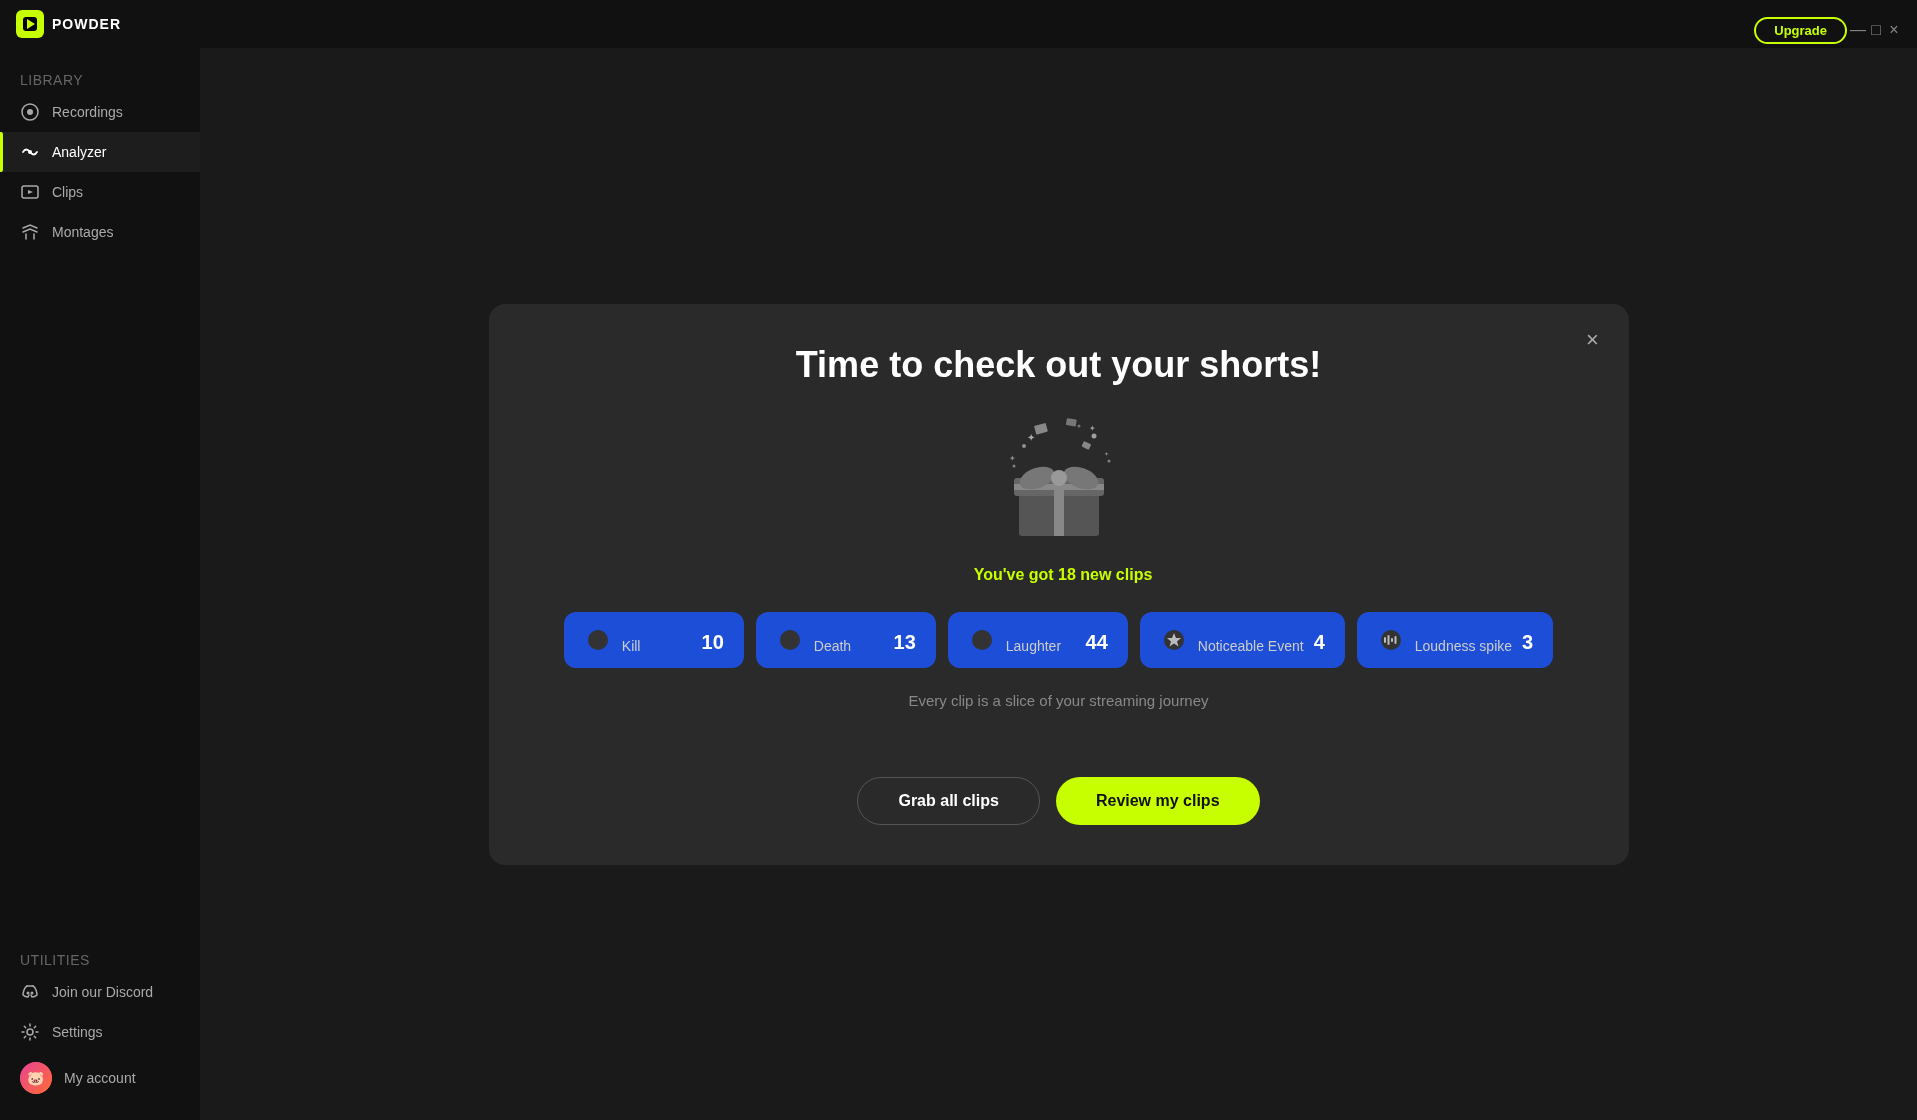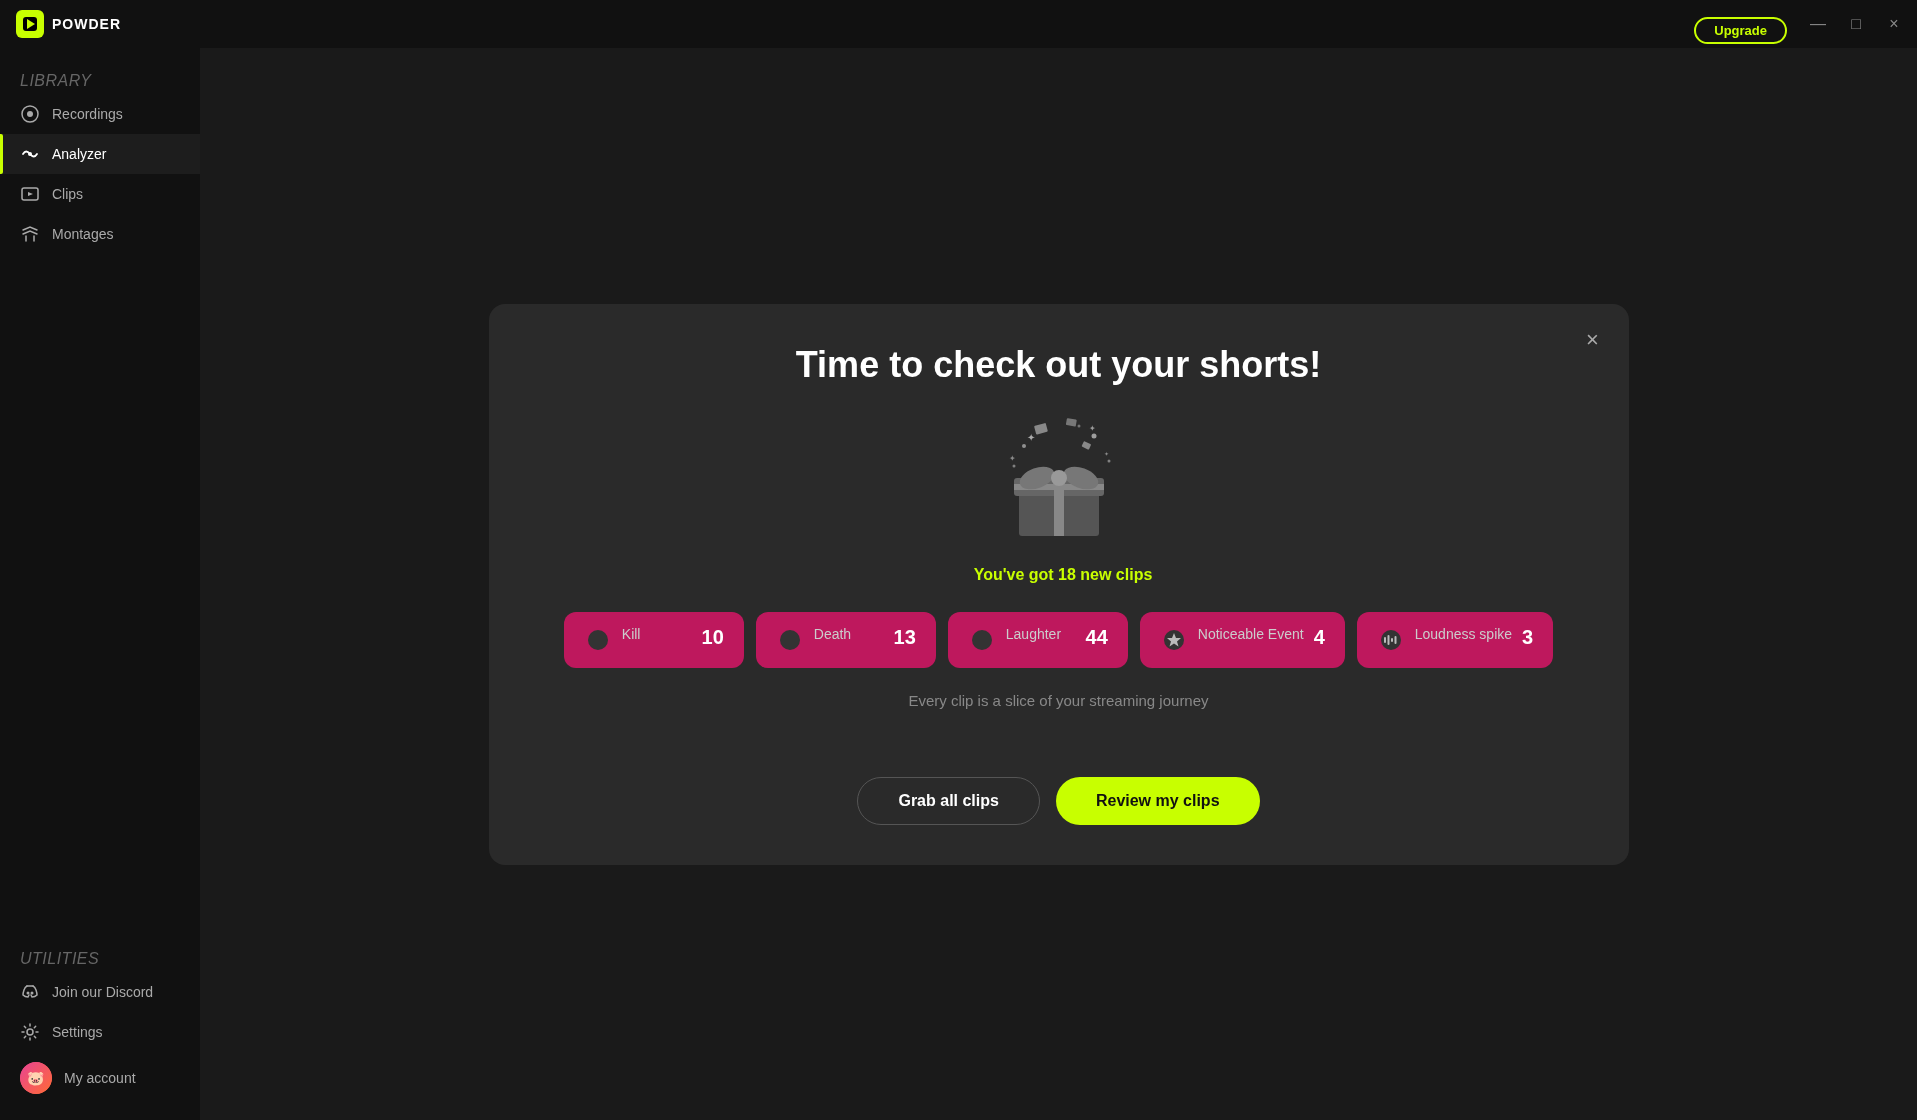--- a/index.html
+++ b/index.html
@@ -47,21 +47,22 @@
 
     .app-title {
       font-size: 14px;
       font-weight: 700;
       color: #fff;
       letter-spacing: 1px;
     }
 
     .titlebar-right {
       display: flex;
-      gap: 24px;
+      align-items: center;
+      gap: 4px;
       margin-top: 12px;
     }
 
     .upgrade-btn {
       border: 2px solid #c8ff00;
       background: transparent;
       color: #c8ff00;
       border-radius: 20px;
       padding: 4px 18px;
       font-size: 13px;
@@ -93,26 +94,25 @@
     .sidebar {
       width: 200px;
       background: #111;
       display: flex;
       flex-direction: column;
       padding: 16px 0;
       flex-shrink: 0;
     }
 
     .sidebar-section-label {
-      font-size: 16px;
+      font-size: 14px;
       color: #666;
       padding: 8px 20px 4px;
       text-transform: uppercase;
       letter-spacing: 0.5px;
-      font-style: italic;
     }
 
     .sidebar-item {
       display: flex;
       align-items: center;
       gap: 12px;
       padding: 10px 20px;
       cursor: pointer;
       border-radius: 0;
       color: #aaa;
@@ -232,25 +232,25 @@
     
     .stats-row {
       display: flex;
       gap: 12px;
       margin-bottom: 24px;
       width: 100%;
       justify-content: center;
     }
 
     .stat-card {
-      background: #be185d;
+      background: #1d4ed8;
       border-radius: 12px;
       padding: 14px 20px;
       display: flex;
-      align-items: flex-start;
+      align-items: flex-end;
       gap: 10px;
       min-width: 180px;
     }
 
     .stat-icon {
       width: 28px;
       height: 28px;
       display: flex;
       align-items: center;
       justify-content: center;

